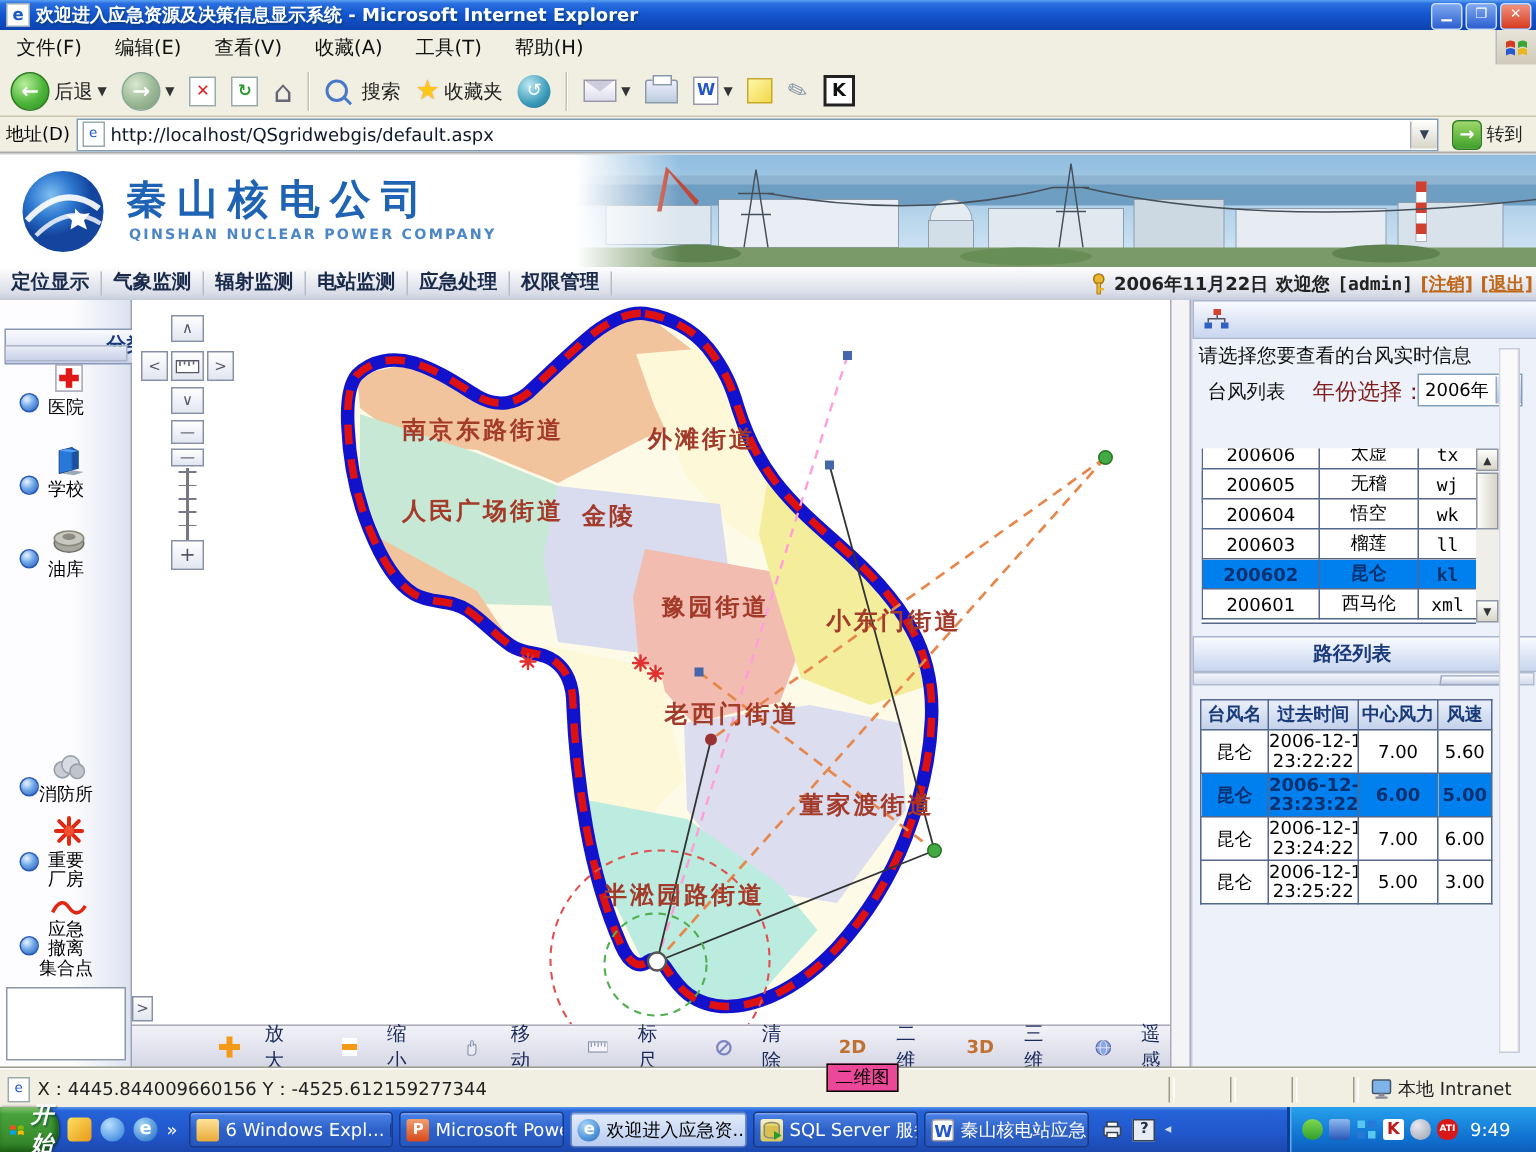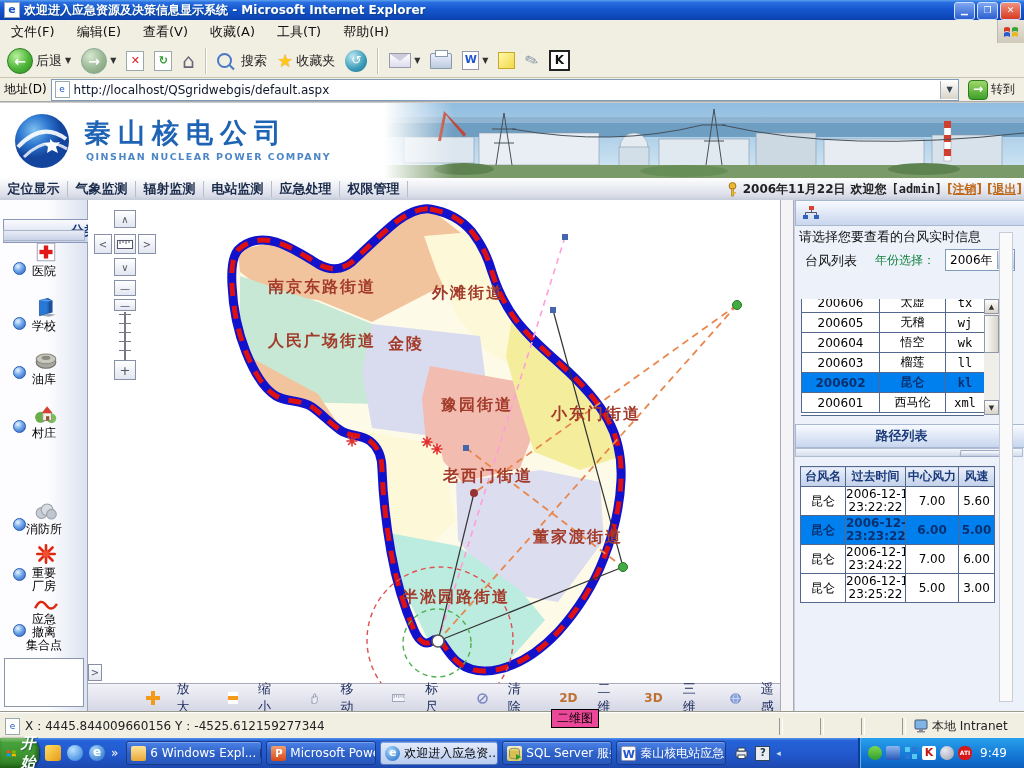--- a/index.html
+++ b/index.html
@@ -352,31 +352,20 @@
   <div class="abs sbitem" style="top:148px">
     <span class="bullet" style="top:18px"></span>
     <svg class="sbicon" viewBox="0 0 22 22">
       <ellipse cx="11" cy="13" rx="9" ry="5.5" fill="#A8A89E" stroke="#70706A"></ellipse>
       <ellipse cx="11" cy="10" rx="9" ry="4.5" fill="#C8C8BE" stroke="#88887E"></ellipse>
       <ellipse cx="11" cy="9" rx="4" ry="2" fill="#8A8A80"></ellipse>
     </svg>
     <span class="sblabel">油库</span>
   </div>
 
-  <div class="abs sbitem" style="top:202px">
-    <span class="bullet" style="top:18px"></span>
-    <svg class="sbicon" viewBox="0 0 22 22">
-      <circle cx="6" cy="14" r="5" fill="#6AAE4A"></circle>
-        <circle cx="16" cy="15" r="4.4" fill="#7ABE58"></circle>
-      <rect x="8" y="10" width="8" height="7" fill="#F8F0E0" stroke="#998"></rect>
-      <polygon points="7,10 12,4 17,10" fill="#D84030"></polygon>
-      <rect x="11" y="13" width="3" height="4" fill="#885838"></rect>
-    </svg>
-    <span class="sblabel">村庄</span>
-  </div>
 
 
   <div class="abs sbitem" style="top:302px">
     <span class="bullet" style="top:16px"></span>
     <svg class="sbicon" style="height:20px" viewBox="0 0 22 16">
       <circle cx="7" cy="9" r="5" fill="#C8CCD4" stroke="#98A0A8"></circle>
       <circle cx="12" cy="6" r="5.4" fill="#D8DCE2" stroke="#98A0A8"></circle>
       <circle cx="16" cy="10" r="4.4" fill="#C0C4CC" stroke="#98A0A8"></circle>
     </svg>
     <span class="sblabel">消防所</span>
@@ -550,21 +539,21 @@
   <div class="abs phead" style="left:0;top:0;width:228px;height:24px;">
     <svg width="18" height="14" viewBox="0 0 18 14" style="margin:0 6px;">
       <rect x="7" y="0" width="5" height="4" fill="#D84030"></rect>
       <rect x="1" y="9" width="5" height="4" fill="#3060C0"></rect>
         <rect x="12" y="9" width="5" height="4" fill="#3060C0"></rect>
       <path d="M9.5,4 v2.5 M3.5,9 V6.5 H14.5 V9" stroke="#556" fill="none"></path>
     </svg>
   </div>
   <div class="abs" style="left:4px;top:28px;font-size:13px;color:#111;">请选择您要查看的台风实时信息</div>
   <div class="abs" style="left:10px;top:52px;font-size:13px;color:#111;">台风列表</div>
-  <div class="abs" style="left:80px;top:52px;font-size:12px;color:#15803d;">年份选择：</div>
+  <div class="abs" style="left:80px;top:52px;font-size:15px;color:#7f1d1d;">年份选择：</div>
   <div class="abs" style="left:150px;top:49px;width:68px;height:20px;background:#fff;border:1px solid #7F9DB9;display:flex;align-items:center;">
     <span style="flex:1;padding-left:4px;font-size:12px;">2006年</span>
     <span style="width:16px;height:18px;background:linear-gradient(#E8EEFA,#AFC4E8);border-left:1px solid #9ab;font-size:8px;text-align:center;line-height:18px;color:#234;">▼</span>
   </div>
 
   <div class="abs" style="left:6px;top:78px;width:183px;">
     <table class="tbl" style="width:183px;margin-top:36px;">
       <colgroup>
           <col style="width:78px">
           <col style="width:66px">

